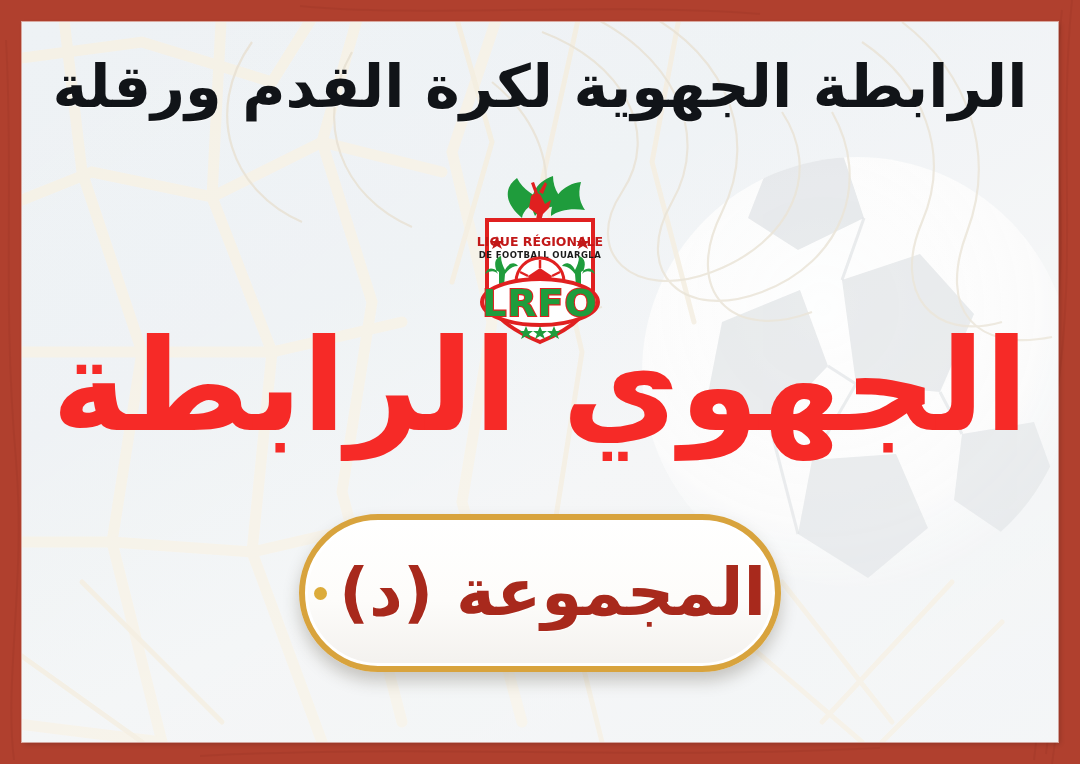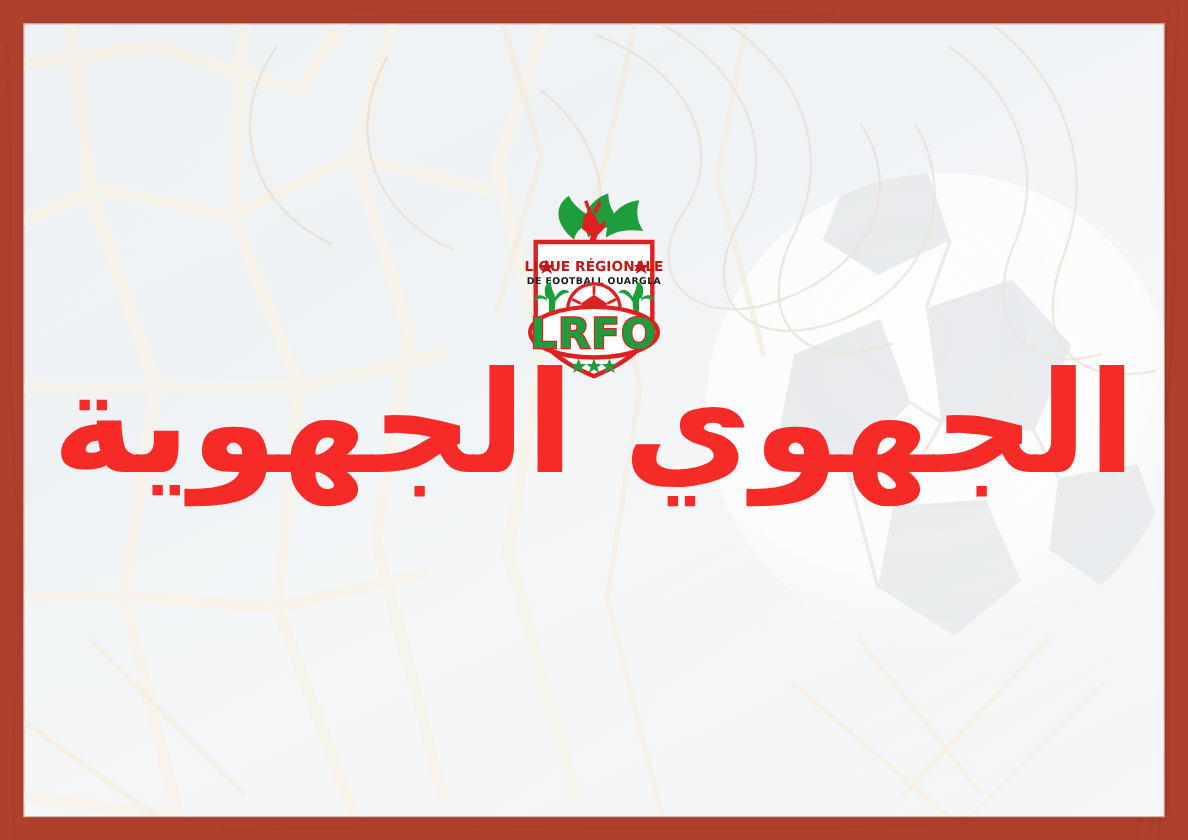--- a/index.html
+++ b/index.html
@@ -213,20 +213,21 @@
         <path d="M840,20 C 900,60 930,130 900,200 C 870,270 910,320 980,300"></path>
         <path d="M880,0 C 945,50 975,130 945,210 C 915,290 955,330 1030,315"></path>
         <path d="M470,60 C 520,100 540,160 510,210 C 480,260 520,300 580,285"></path>
         <path d="M230,20 C 180,90 210,170 280,200"></path>
         <path d="M330,30 C 290,100 320,175 390,205"></path>
       </g>
 
       <rect x="0" y="0" width="1036" height="720" fill="url(#softWash)"></rect>
     </svg>
 
+    <div class="top-title">الرابطة الجهوية لكرة القدم ورقلة</div>
 
     <div class="logo-wrap">
       <svg width="150" height="172" viewBox="0 0 150 172">
 
         <g fill="#1f9c3c">
           <path d="M57,44 C 40,30 38,14 52,4 C 58,16 70,22 78,26 C 66,30 58,36 57,44 Z"></path>
           <path d="M70,42 C 62,24 70,8 88,2 C 88,16 96,26 104,30 C 88,32 76,34 70,42 Z"></path>
           <path d="M86,42 C 86,24 98,10 116,8 C 112,22 116,30 120,36 C 106,34 94,36 86,42 Z"></path>
         </g>
 
@@ -266,17 +267,23 @@
         <text x="75" y="142" text-anchor="middle" font-size="38" font-weight="700" font-family="'DejaVu Sans','Liberation Sans',sans-serif" fill="#1f9c3c" stroke="#e02020" stroke-width="2.2" paint-order="stroke" letter-spacing="1">LRFO</text>
 
         <g fill="#1f9c3c">
           <polygon points="61,152 63,157 68,157 64,160 66,165 61,162 56,165 58,160 54,157 59,157"></polygon>
           <polygon points="75,152 77,157 82,157 78,160 80,165 75,162 70,165 72,160 68,157 73,157"></polygon>
           <polygon points="89,152 91,157 96,157 92,160 94,165 89,162 84,165 86,160 82,157 87,157"></polygon>
         </g>
       </svg>
     </div>
 
-    <div class="main-heading">الجهوي الجهوية</div>
-
+    <div class="main-heading">الجهوي الرابطة</div>
+
+    <div class="group-badge">
+      <div class="badge-inner">
+        <span class="badge-text">المجموعة (د)</span>
+        <span class="badge-dot"></span>
+      </div>
+    </div>
 
   </div>
 </div>
 
 </body></html>

